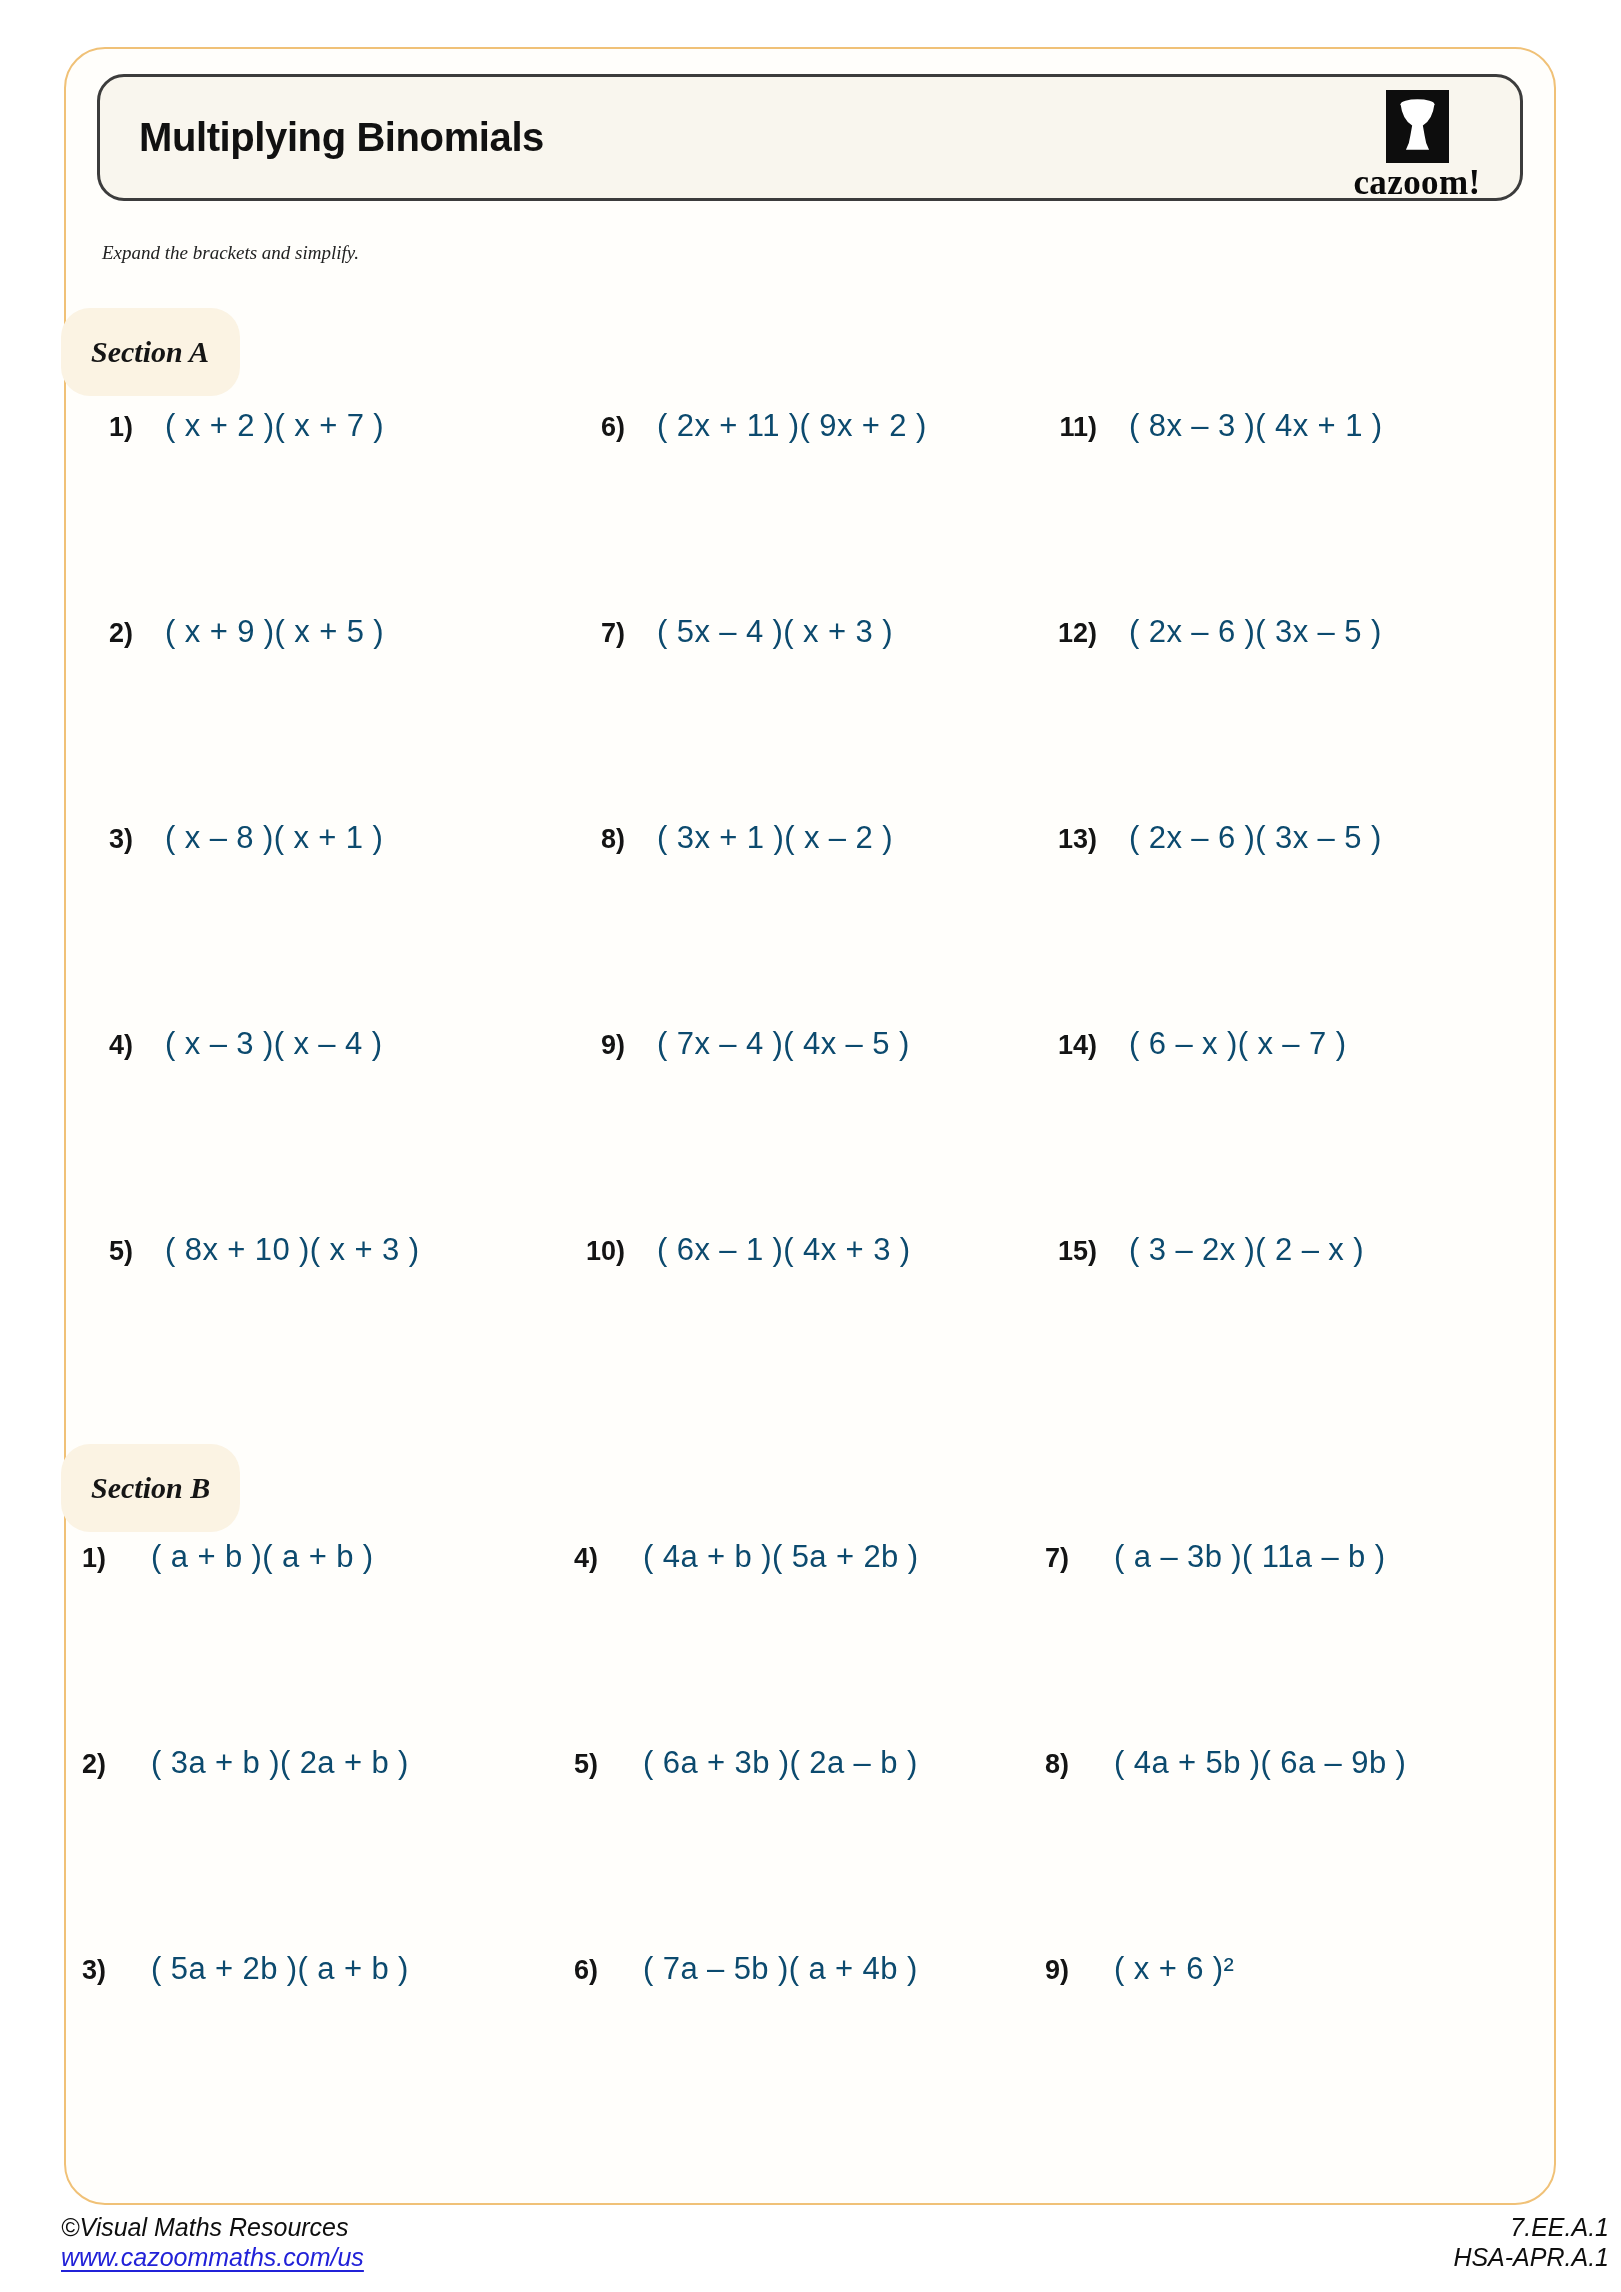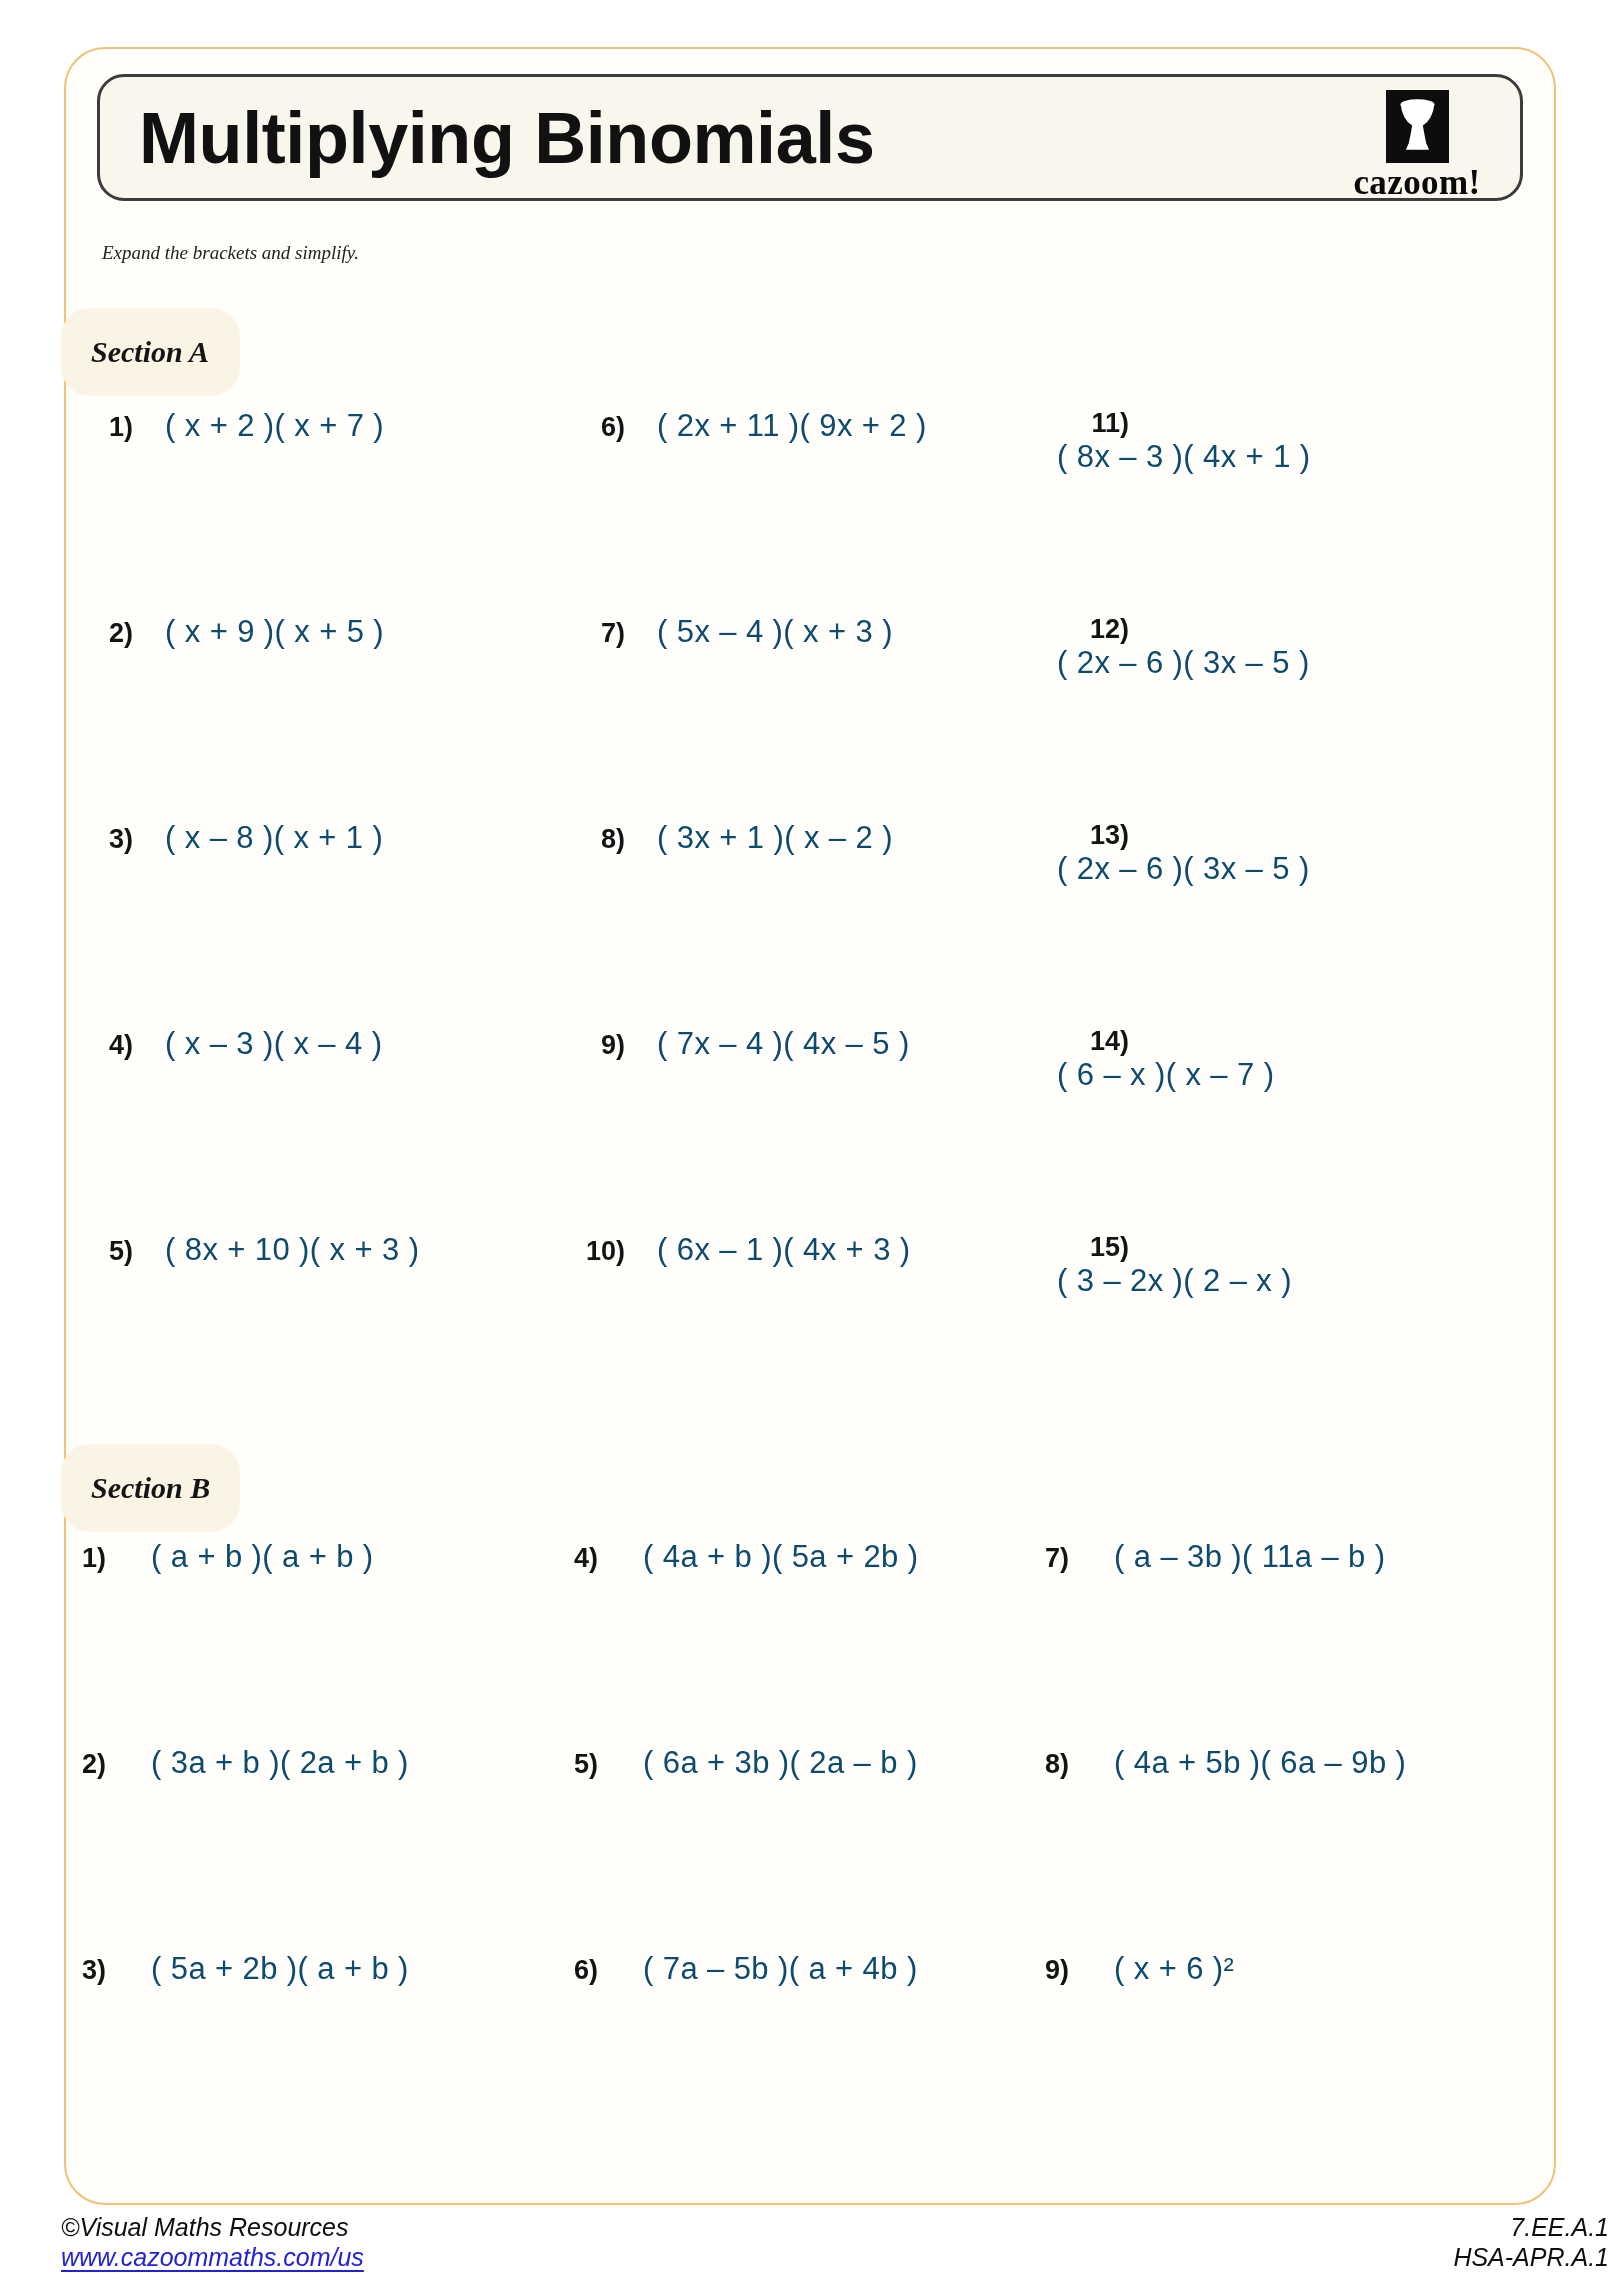--- a/index.html
+++ b/index.html
@@ -30,21 +30,21 @@
   .header-box{
     position:absolute; left:99px; top:74px;
     width:1426px; height:127px;
     background:var(--header-fill);
     border:3.6px solid var(--header-border);
     border-radius:27px;
     display:flex; align-items:center;
     padding-left:39px;
   }
   .page-title{
-    font-size:72px; font-weight:bold; letter-spacing:-0.4px; color:#111;
+    font-size:40px; font-weight:bold; letter-spacing:-0.4px; color:#111;
   }
   .logo{
     position:absolute; top:12.5px; right:36px; width:134px;
     display:flex; flex-direction:column; align-items:center;
   }
   .logo-square{
     width:63px; height:73px; background:var(--logo-black);
     display:flex; align-items:center; justify-content:center;
   }
   .logo-text{
@@ -67,21 +67,21 @@
   }
   .section-pill.pill-a{top:308px;}
   .section-pill.pill-b{top:1444px;}
   .section-label{
     font-family:"Liberation Serif", serif;
     font-style:italic; font-weight:bold;
     font-size:30px; color:#151515;
   }
   .prow{position:absolute; left:0; width:100%; height:43px;}
   .cell{position:absolute; display:flex; align-items:baseline;}
-  .a-c1{left:61px;}  .a-c2{left:553px;}  .a-c3{left:1025px;flex-direction:column;}
+  .a-c1{left:61px;}  .a-c2{left:553px;}  .a-c3{left:1025px;}
   .b-c1{left:34px;}  .b-c2{left:526px;}  .b-c3{left:997px;}
   .pnum{
     display:inline-block; width:72px; text-align:right;
     font-weight:bold; font-size:27px; color:#141414;
   }
   .pexpr{
     font-weight:normal; font-size:31px; color:#0c4a6e;
     letter-spacing:0.4px; white-space:pre;
   }
   .cell.a-c1 .pexpr, .cell.a-c2 .pexpr, .cell.a-c3 .pexpr{margin-left:32px;}

